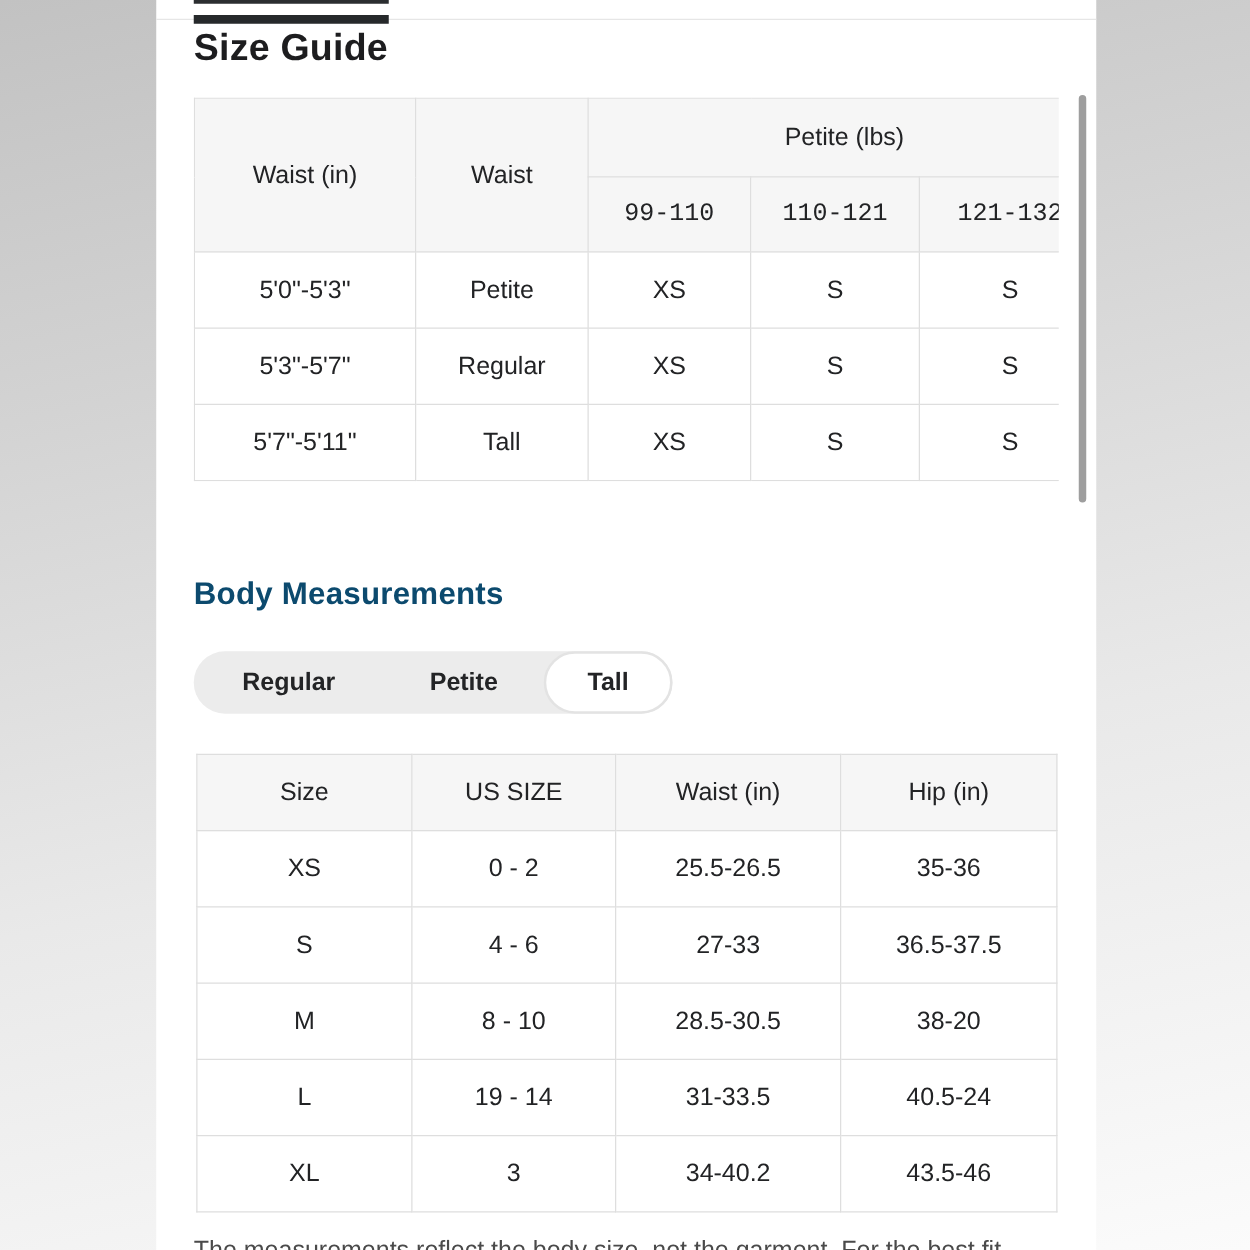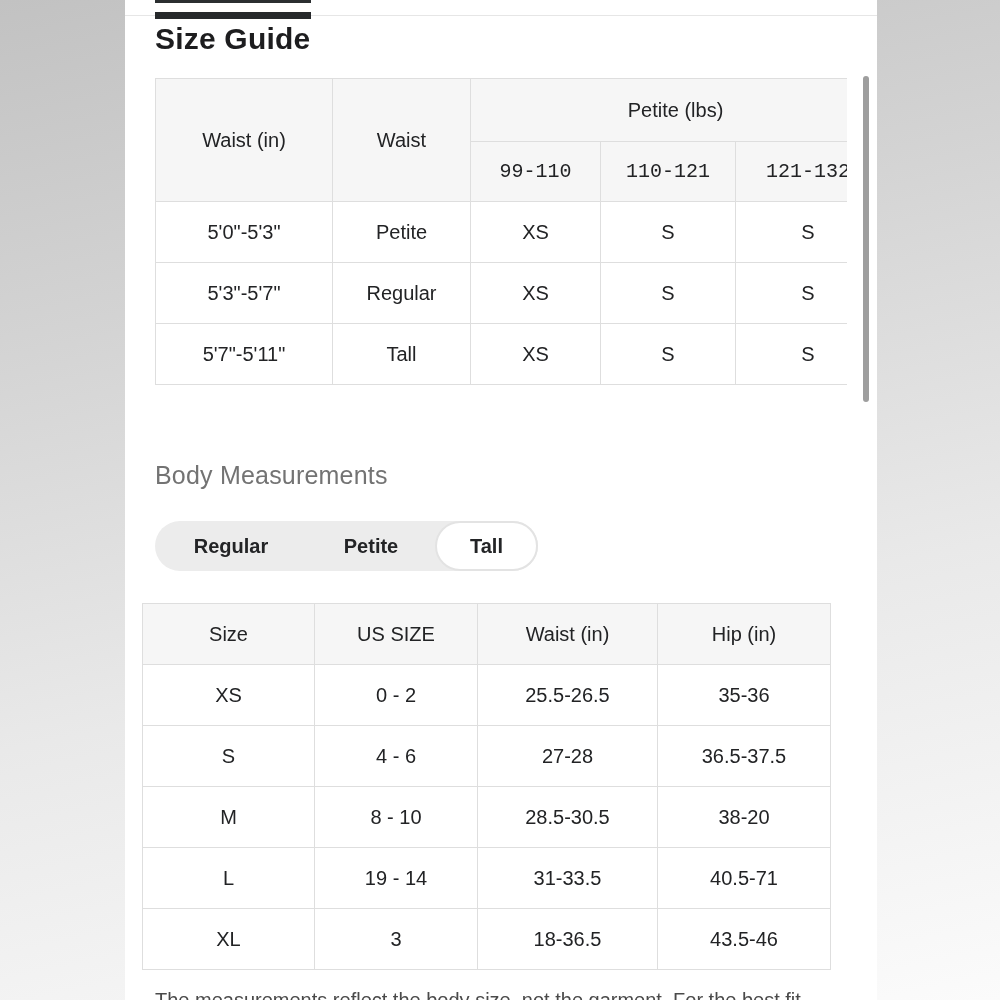--- a/index.html
+++ b/index.html
@@ -60,22 +60,22 @@
   .table1 col.c2 { width: 138px; }
   .table1 col.c3 { width: 130px; }
   .table1 col.c4 { width: 135px; }
   .table1 col.c5 { width: 145px; }
   .table1 thead tr.r1 th { height: 63px; }
   .table1 thead tr.r2 th { height: 60px; font-family: Liberation Mono, monospace; }
   .table1 tbody td { height: 61px; }
 
   .body-measure-heading {
     position: absolute; left: 30px; top: 461px;
-    font-size: 25px; font-weight: normal; letter-spacing: 0.2px;
-    color: #737373;
+    font-size: 25px; font-weight: bold; letter-spacing: 0.2px;
+    color: #0c4a6e;
   }
 
   .segmented {
     position: absolute; left: 30px; top: 521px;
     width: 383px; height: 50px;
     background: #ececec;
     border-radius: 25px;
     display: flex; align-items: stretch;
   }
   .segment {
@@ -86,21 +86,21 @@
   .segment.reg { width: 152px; }
   .segment.pet { width: 128px; }
   .segment.selected {
     width: 103px;
     background: #ffffff;
     border: 2px solid #e3e3e3;
     border-radius: 25px;
   }
 
   .table2 {
-    position: absolute; left: 17px; top: 603px;
+    position: absolute; left: 32px; top: 603px;
     width: 688px;
   }
   .table2 col.c1 { width: 172px; }
   .table2 col.c2 { width: 163px; }
   .table2 col.c3 { width: 180px; }
   .table2 col.c4 { width: 173px; }
   .table2 th, .table2 td { height: 61px; }
 
   .clipped-paragraph {
     position: absolute; left: 30px; top: 987px;
@@ -201,39 +201,39 @@
       <tbody>
         <tr>
           <td>XS</td>
           <td>0 - 2</td>
           <td>25.5-26.5</td>
           <td>35-36</td>
         </tr>
         <tr>
           <td>S</td>
           <td>4 - 6</td>
-          <td>27-28</td>
+          <td>27-33</td>
           <td>36.5-37.5</td>
         </tr>
         <tr>
           <td>M</td>
           <td>8 - 10</td>
           <td>28.5-30.5</td>
           <td>38-20</td>
         </tr>
         <tr>
           <td>L</td>
           <td>19 - 14</td>
           <td>31-33.5</td>
-          <td>40.5-71</td>
+          <td>40.5-24</td>
         </tr>
         <tr>
           <td>XL</td>
           <td>3</td>
-          <td>18-36.5</td>
+          <td>34-40.2</td>
           <td>43.5-46</td>
         </tr>
       </tbody>
     </table>
 
     <div class="clipped-paragraph">The measurements reflect the body size, not the garment. For the best fit, refer to the chart above.</div>
 
     <div class="scroll-thumb"></div>
   </div>
 </div>

